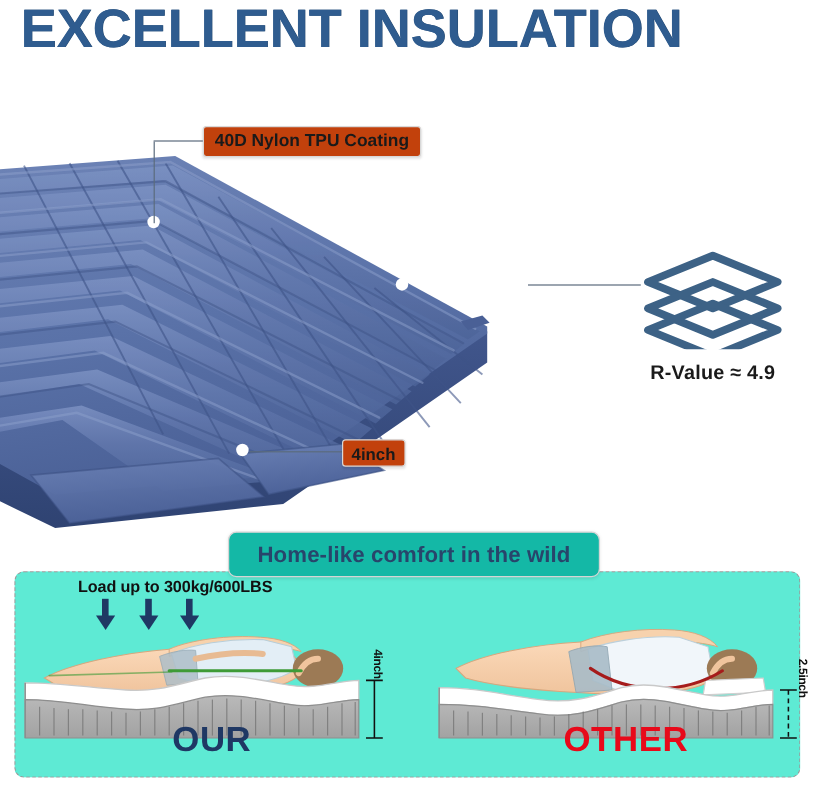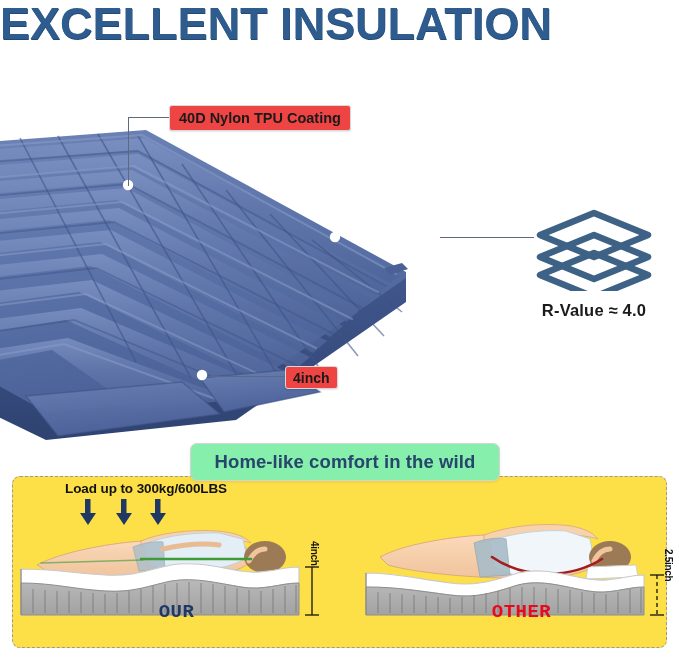--- a/index.html
+++ b/index.html
@@ -7,40 +7,40 @@
     width: 679px; height: 658px;
     background: #ffffff;
     font-family: "Liberation Sans", sans-serif;
     overflow: hidden;
   }
   #page { position: relative; width: 679px; height: 658px; background: #fff; }
 
   
   .title-block {
     position: absolute; left: 0; top: 2px; width: 545px;
-    text-align: center; line-height: 0.97;
+    text-align: center; line-height: 0.97; padding-left: 17px;
   }
   .title-line {
     font-size: 45px; font-weight: bold; color: #2F5C8F;
     letter-spacing: 0px;
     text-shadow: 0.5px 0.5px 0 #24486e;
     white-space: nowrap;
   }
   .title-line.l2 { font-size: 43px; }
 
   
   .mat-stage {
     position: absolute; left: -14px; top: 120px;
     width: 420px; height: 340px;
   }
 
   
   .callout {
     position: absolute;
-    background: #ef4444;
+    background: #c2410c;
     border: 1px solid #d8d8d8;
     border-radius: 3px;
     box-shadow: 0 1px 2px rgba(0,0,0,0.10);
     color: #1a1a1a;
     font-weight: bold;
     white-space: nowrap;
     display: flex; align-items: center; justify-content: center;
   }
   #callout-coating {
     left: 169px; top: 105px; height: 26px; padding: 0 9px; font-size: 14.5px;
@@ -56,51 +56,51 @@
   .rvalue-label {
     margin-top: 6px; text-align: center;
     font-size: 16.5px; font-weight: bold; color: #1a1a1a;
     letter-spacing: 0.2px;
   }
 
   
   .banner {
     position: absolute; left: 190px; top: 443px;
     width: 310px; height: 38px;
-    background: #86efac;
+    background: #14b8a6;
     border: 1px solid #d5d5d5;
     border-radius: 7px;
     box-shadow: 0 1px 3px rgba(0,0,0,0.10);
     display: flex; align-items: center; justify-content: center;
     z-index: 8;
   }
   .banner span {
     font-size: 18.5px; font-weight: bold; color: #28456b; letter-spacing: 0.1px;
   }
 
   
   .compare-box {
     position: absolute; left: 12px; top: 476px;
     width: 655px; height: 172px;
     border: 1.6px dashed #9a9a9a;
     border-radius: 8px;
-    background: #fde047;
+    background: #5eead4;
   }
   .panel { position: absolute; top: 0; width: 327px; height: 172px; }
   .panel.left { left: 0; }
   .panel.right { left: 345px; }
 
   .load-label {
     position: absolute; left: 52px; top: 4px;
     font-size: 13.5px; font-weight: bold; color: #111;
     white-space: nowrap; letter-spacing: -0.1px;
   }
   .panel-name {
     position: absolute; width: 100%; top: 124px; text-align: center;
-    font-size: 19px; font-weight: bold; letter-spacing: 0.5px; font-family: Liberation Mono, monospace;
+    font-size: 29px; font-weight: bold; letter-spacing: 0.5px;
   }
   .panel-name.our { color: #1F3864; }
   .panel-name.other { color: #E8091A; }
 
   .dim-label {
     position: absolute;
     font-size: 10px; font-weight: bold; color: #111;
     writing-mode: vertical-rl;
     letter-spacing: -0.3px;
   }
@@ -219,21 +219,21 @@
   <div class="callout" id="callout-thickness">4inch</div>
 
   <div class="rvalue-wrap">
     <svg width="140" height="86" viewBox="0 0 140 86">
       <g fill="none" stroke="#3D6286" stroke-width="6.5" stroke-linejoin="round">
         <path d="M70,8 L124,30 L70,52 L16,30 Z"></path>
         <path d="M70,30 L124,52 L70,74 L16,52 Z"></path>
         <path d="M70,48 L124,70 L70,92 L16,70 Z"></path>
       </g>
     </svg>
-    <div class="rvalue-label">R-Value ≈ 4.0</div>
+    <div class="rvalue-label">R-Value ≈ 4.9</div>
   </div>
 
   <div class="banner">
     <span>Home-like comfort in the wild</span>
   </div>
 
   <div class="compare-box">
 
     <div class="panel left">
 

